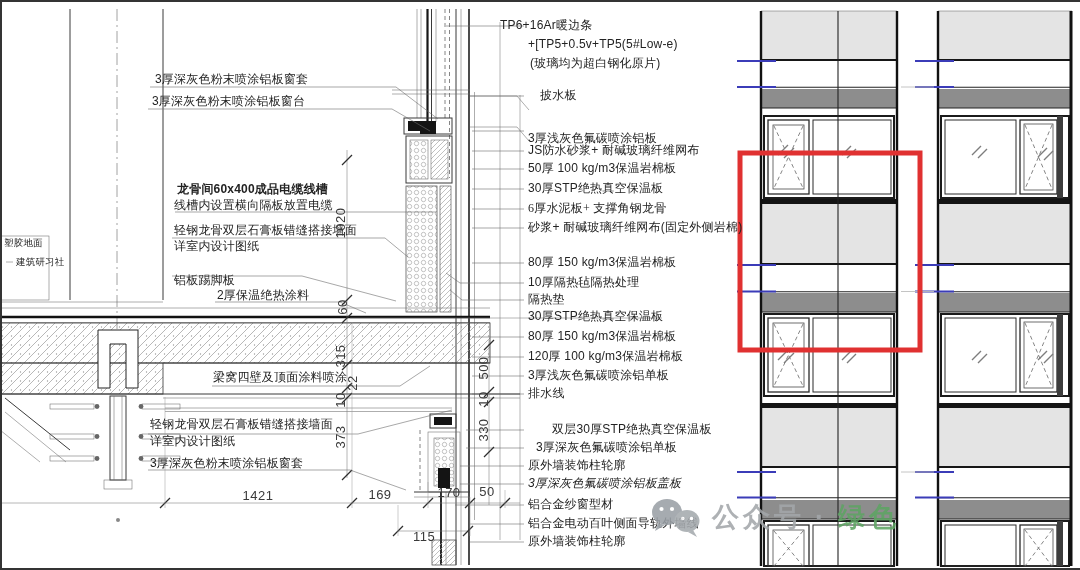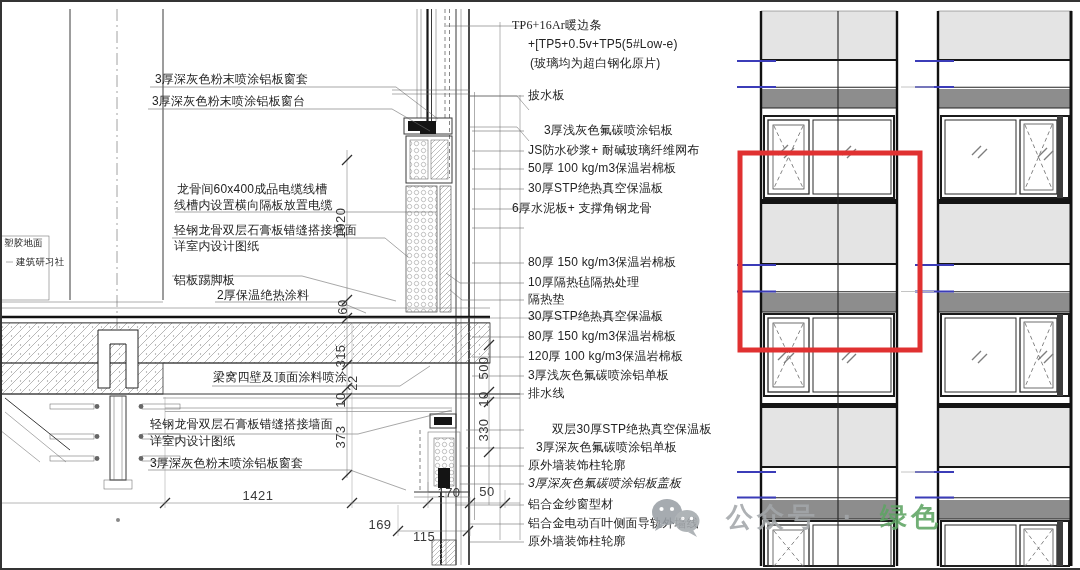--- a/index.html
+++ b/index.html
@@ -4,21 +4,21 @@
 <style>
   html,body{margin:0;padding:0;background:#fff;}
   #stage{position:relative;width:1080px;height:570px;overflow:hidden;background:#fff;
          font-family:"Liberation Sans","DejaVu Sans",sans-serif;}
   #drawing{position:absolute;left:0;top:0;}
   #ann-layer{position:absolute;left:0;top:0;width:1080px;height:570px;z-index:4;pointer-events:none;}
   .ann{position:absolute;white-space:nowrap;font-size:12px;line-height:1;color:#232323;letter-spacing:.2px;}
   .ann.small{font-size:9.5px;}
   .ann.dim{font-size:13px;color:#3a3a3a;transform:translate(-50%,-50%);letter-spacing:.5px;}
   .ann.dim.vert{transform:translate(-50%,-50%) rotate(-90deg);}
-  #watermark{position:absolute;left:650px;top:497px;z-index:6;display:flex;align-items:center;gap:24px;
+  #watermark{position:absolute;left:650px;top:497px;z-index:6;display:flex;align-items:center;gap:10px;
              opacity:.88;pointer-events:none;font-weight:600;font-size:27px;letter-spacing:4px;}
   .wm-gray{color:var(--watermark-gray,#a3a7aa);}
   .wm-green{color:var(--watermark-green,#5ea463);}
   .wm-olive{color:#8a9a88;}
   #frame{position:absolute;inset:0;border:2px solid #343434;border-right:none;z-index:8;pointer-events:none;}
   
   .s1{stroke:#3a3a3a;stroke-width:1;fill:none}
   .s2{stroke:#161616;stroke-width:2.2;fill:none}
   .s05{stroke:#6b6b6b;stroke-width:.55;fill:none}
   .dash{stroke:#666;stroke-width:.8;fill:none;stroke-dasharray:4 3}
@@ -344,47 +344,48 @@
       <line class="gseg" x1="901" y1="87" x2="934" y2="87"></line>
       <line class="gseg" x1="901" y1="291.5" x2="934" y2="291.5"></line>
       <line class="gseg" x1="901" y1="472" x2="934" y2="472"></line>
     </g>
 
     <rect class="red" x="740" y="153" width="180" height="197"></rect>
   </g>
 </svg>
 
 <div id="ann-layer">
-      <span class="ann " style="left: 512px; top: 19px; font-family: Liberation Serif, serif;">TP6+16Ar暖边条</span>
+      <span class="ann " style="left: 500px; top: 19px;">TP6+16Ar暖边条</span>
       <span class="ann " style="left: 528px; top: 38px;">+[TP5+0.5v+TP5(5#Low-e)</span>
       <span class="ann " style="left: 530px; top: 57px;">(玻璃均为超白钢化原片)</span>
-      <span class="ann " style="left: 528px; top: 89px;">披水板</span>
-      <span class="ann " style="left: 528px; top: 124px; margin-left: 16px;">3厚浅灰色氟碳喷涂铝板</span>
+      <span class="ann " style="left: 540px; top: 89px;">披水板</span>
+      <span class="ann " style="left: 528px; top: 132px;">3厚浅灰色氟碳喷涂铝板</span>
       <span class="ann " style="left: 528px; top: 144px;">JS防水砂浆+ 耐碱玻璃纤维网布</span>
       <span class="ann " style="left: 528px; top: 162px;">50厚 100 kg/m3保温岩棉板</span>
       <span class="ann " style="left: 528px; top: 182px;">30厚STP绝热真空保温板</span>
-      <span class="ann " style="left: 512px; top: 202px;">6厚水泥板+ 支撑角钢龙骨</span>
+      <span class="ann " style="left: 528px; top: 202px; font-family: Liberation Serif, serif;">6厚水泥板+ 支撑角钢龙骨</span>
+      <span class="ann " style="left: 528px; top: 221px;">砂浆+ 耐碱玻璃纤维网布(固定外侧岩棉)</span>
       <span class="ann " style="left: 528px; top: 256px;">80厚 150 kg/m3保温岩棉板</span>
       <span class="ann " style="left: 528px; top: 276px;">10厚隔热毡隔热处理</span>
       <span class="ann " style="left: 528px; top: 293px;">隔热垫</span>
       <span class="ann " style="left: 528px; top: 310px;">30厚STP绝热真空保温板</span>
       <span class="ann " style="left: 528px; top: 330px;">80厚 150 kg/m3保温岩棉板</span>
       <span class="ann " style="left: 528px; top: 350px;">120厚 100 kg/m3保温岩棉板</span>
       <span class="ann " style="left: 528px; top: 369px;">3厚浅灰色氟碳喷涂铝单板</span>
       <span class="ann " style="left: 528px; top: 387px;">排水线</span>
       <span class="ann " style="left: 528px; top: 423px; margin-left: 24px;">双层30厚STP绝热真空保温板</span>
       <span class="ann " style="left: 528px; top: 441px; margin-left: 8px;">3厚深灰色氟碳喷涂铝单板</span>
       <span class="ann " style="left: 528px; top: 459px;">原外墙装饰柱轮廓</span>
       <span class="ann " style="left: 528px; top: 477px; font-style: italic;">3厚深灰色氟碳喷涂铝板盖板</span>
       <span class="ann " style="left: 528px; top: 498px;">铝合金纱窗型材</span>
       <span class="ann " style="left: 528px; top: 517px;">铝合金电动百叶侧面导轨外墙线</span>
       <span class="ann " style="left: 528px; top: 535px;">原外墙装饰柱轮廓</span>
       <span class="ann " style="left: 155px; top: 73px;">3厚深灰色粉末喷涂铝板窗套</span>
       <span class="ann " style="left: 152px; top: 95px;">3厚深灰色粉末喷涂铝板窗台</span>
-      <span class="ann " style="left: 177px; top: 183px;">龙骨间60x400成品电缆线槽</span>
+      <span class="ann " style="left: 177px; top: 183px; font-weight: bold;">龙骨间60x400成品电缆线槽</span>
       <span class="ann " style="left: 174px; top: 199px;">线槽内设置横向隔板放置电缆</span>
       <span class="ann " style="left: 174px; top: 224px;">轻钢龙骨双层石膏板错缝搭接墙面</span>
       <span class="ann " style="left: 174px; top: 240px;">详室内设计图纸</span>
       <span class="ann " style="left: 174px; top: 274px;">铝板踢脚板</span>
       <span class="ann " style="left: 217px; top: 289px;">2厚保温绝热涂料</span>
       <span class="ann " style="left: 213px; top: 371px;">梁窝四壁及顶面涂料喷涂</span>
       <span class="ann " style="left: 150px; top: 418px;">轻钢龙骨双层石膏板错缝搭接墙面</span>
       <span class="ann " style="left: 150px; top: 435px;">详室内设计图纸</span>
       <span class="ann " style="left: 150px; top: 457px;">3厚深灰色粉末喷涂铝板窗套</span>
       <span class="ann small" style="left: 4px; top: 238px; text-align: center;">塑胶地面</span>
@@ -392,21 +393,21 @@
       <span class="ann dim vert" style="left: 340px; top: 223px;">1020</span>
       <span class="ann dim vert" style="left: 342px; top: 307px;">60</span>
       <span class="ann dim vert" style="left: 340px; top: 356px;">315</span>
       <span class="ann dim vert" style="left: 352px; top: 383px;">22</span>
       <span class="ann dim vert" style="left: 340px; top: 400px;">10</span>
       <span class="ann dim vert" style="left: 340px; top: 437px;">373</span>
       <span class="ann dim vert" style="left: 483px; top: 368px;">500</span>
       <span class="ann dim vert" style="left: 483px; top: 399px;">10</span>
       <span class="ann dim vert" style="left: 483px; top: 430px;">330</span>
       <span class="ann dim" style="left: 258px; top: 495px;">1421</span>
-      <span class="ann dim" style="left: 380px; top: 494px; margin-top: 30px;">169</span>
+      <span class="ann dim" style="left: 380px; top: 494px;">169</span>
       <span class="ann dim" style="left: 449px; top: 492px;">170</span>
       <span class="ann dim" style="left: 487px; top: 491px;">50</span>
       <span class="ann dim" style="left: 424px; top: 536px;">115</span>
     </div>
 
 <div id="watermark">
   <svg width="52" height="40" viewBox="0 0 52 40">
     <ellipse cx="17" cy="15" rx="15" ry="13" fill="#9aa0a6"></ellipse>
     <polygon points="8,26 5,34 15,28" fill="#9aa0a6"></polygon>
     <circle cx="11.5" cy="12" r="2.1" fill="#fff"></circle>

